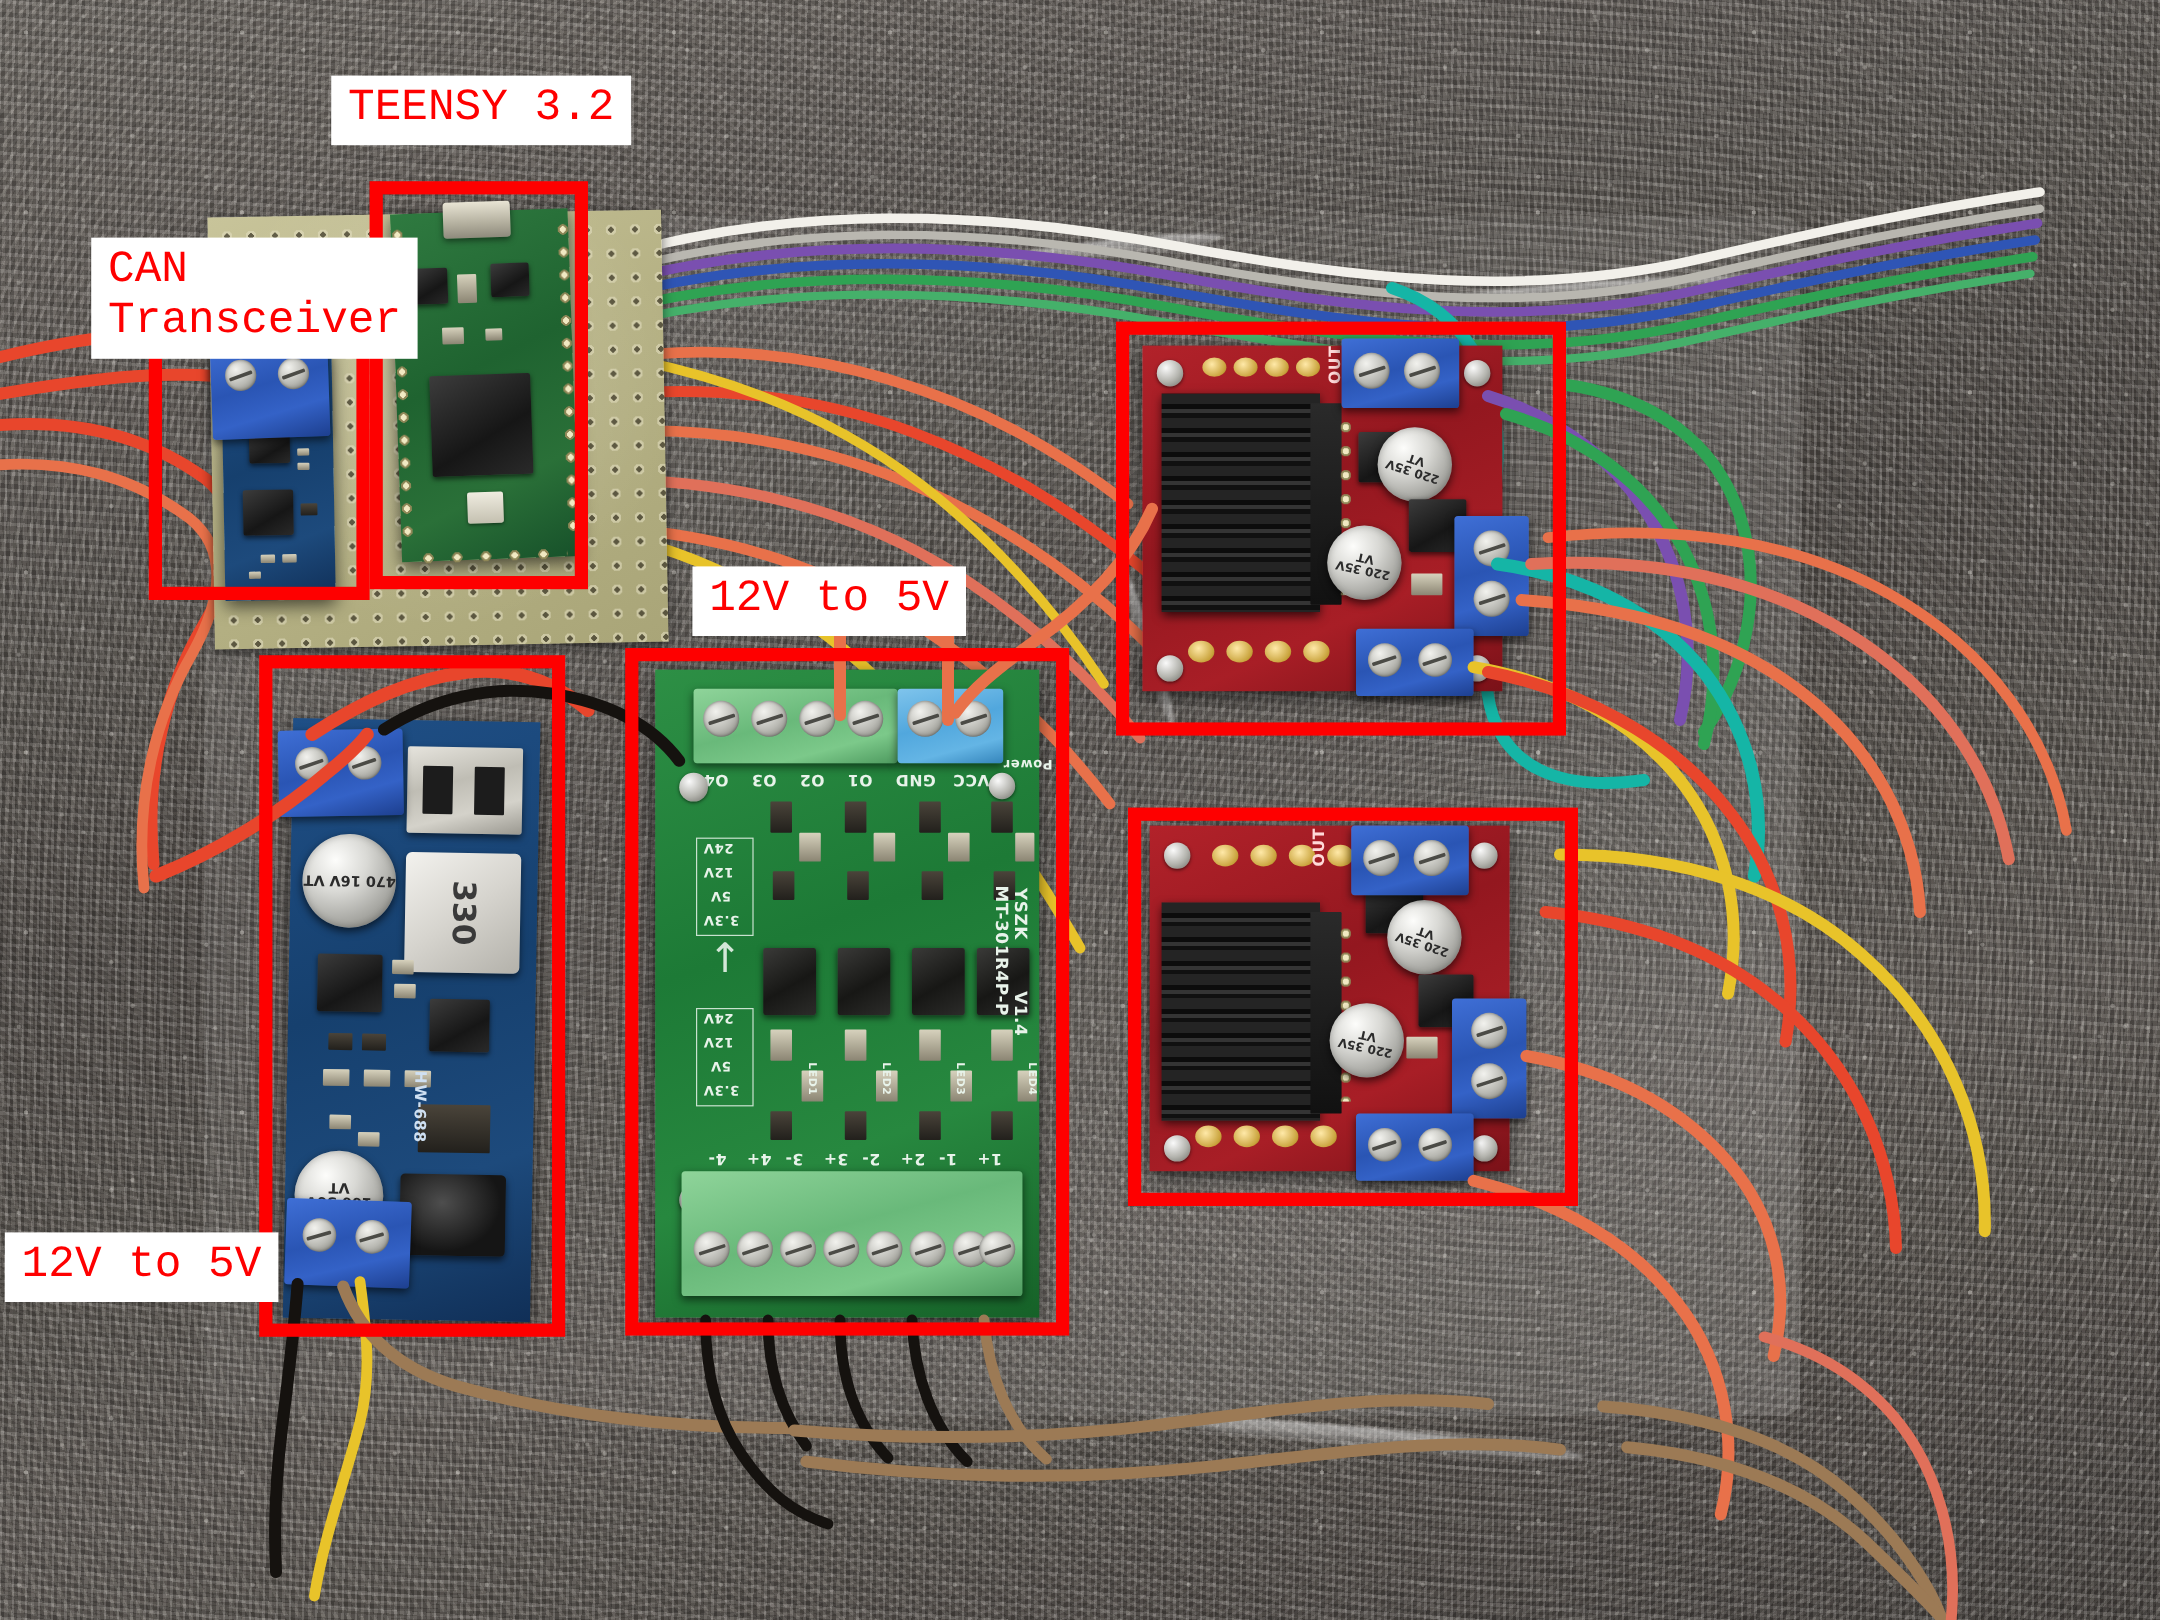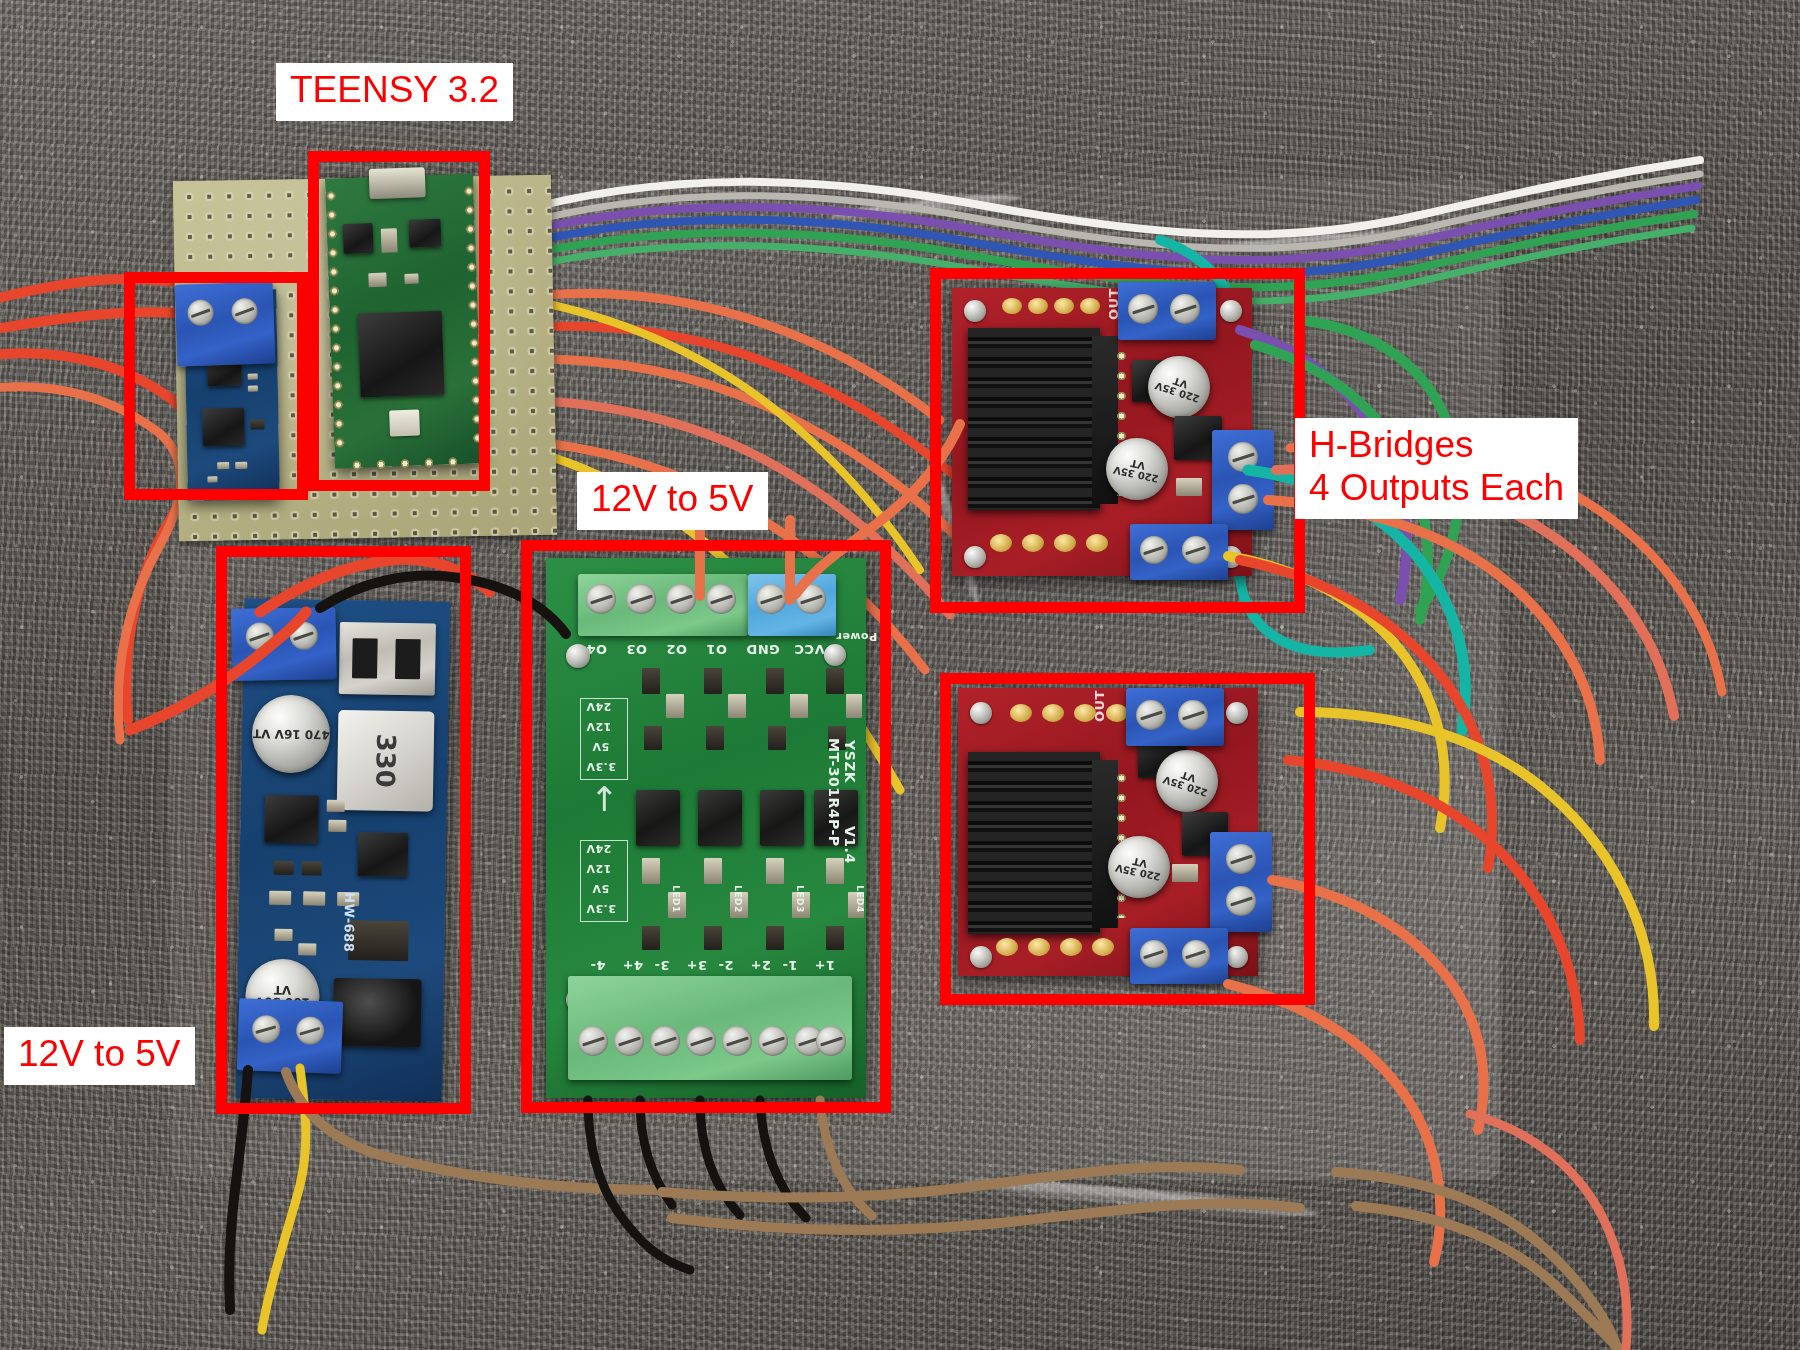--- a/index.html
+++ b/index.html
@@ -237,21 +237,21 @@
   .anno-box {
     position:absolute;
     border: 11px solid #fe0000;
     box-sizing: border-box;
     pointer-events: auto;
   }
   .anno-label {
     position:absolute;
     background:#ffffff;
     color:#fe0000;
-    font-family:Liberation Sans, sans-serif;
+    font-family:Liberation Mono, monospace;
     font-size:37px;
     line-height:1.16;
     padding: 6px 14px 9px 14px;
     white-space:pre;
     box-sizing:border-box;
   }
   .anno-label .l2 { display:block; }
 </style>
 </head>
 <body>
@@ -618,20 +618,20 @@
   <div class="anno-box" style="left:521px; top:540px; width:370px; height:573px;"></div>
 
   <div class="anno-box" style="left:930px; top:268px; width:375px; height:345px;"></div>
 
   <div class="anno-box" style="left:940px; top:673px; width:375px; height:332px;"></div>
 
   <div class="anno-box" style="left:216px; top:546px; width:255px; height:568px;"></div>
 
   <div class="anno-label" style="left:276px; top:63px;"><span>TEENSY 3.2</span></div>
 
+  <div class="anno-label" style="left:76px; top:198px;"><span>CAN</span><span class="l2">Transceiver</span></div>
 
   <div class="anno-label" style="left:577px; top:472px;"><span>12V to 5V</span></div>
 
-  <div class="anno-label" style="left:1295px; top:418px;"><span>H-Bridges</span><span class="l2">4 Outputs Each</span></div>
 
   <div class="anno-label" style="left:4px; top:1027px;"><span>12V to 5V</span></div>
 
 </div>
 
 </body></html>

